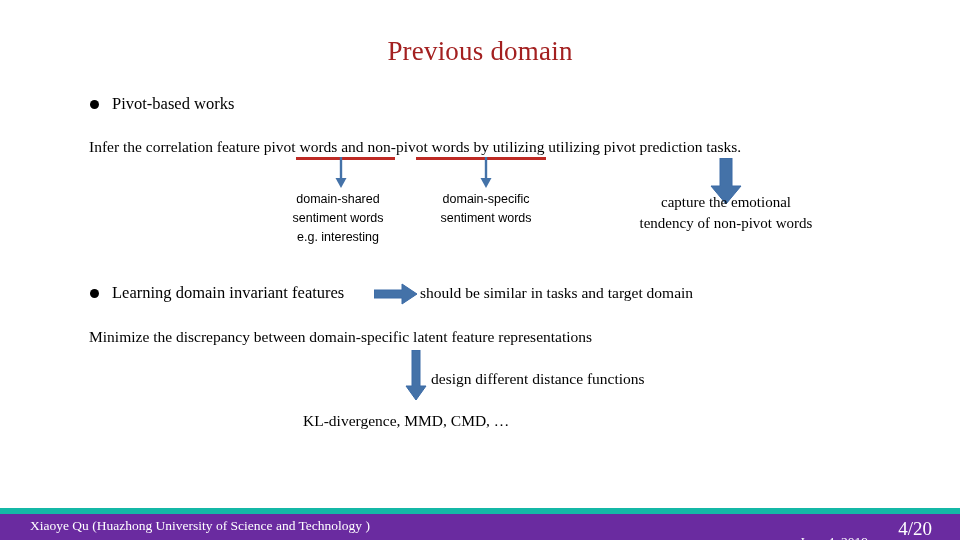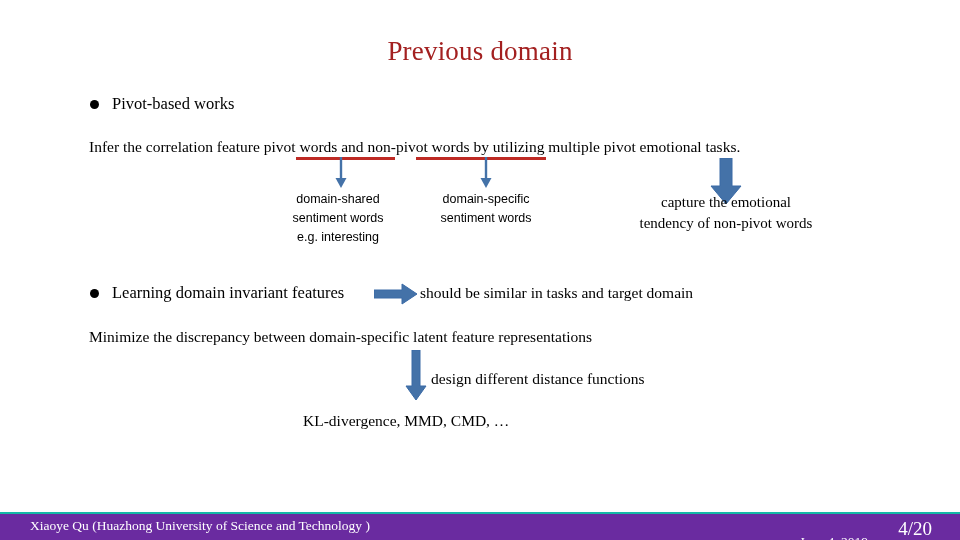--- a/index.html
+++ b/index.html
@@ -98,21 +98,21 @@
   }
 
   
   .footer-band {
     position: absolute;
     left: 0;
     bottom: 0;
     width: 960px;
     height: 26px;
     background: #6A2BA0;
-    border-top: 2px solid #14b8a6;
+    border-top: 6px solid #14b8a6;
   }
   .footer-left {
     position: absolute;
     left: 30px;
     top: 4px;
     color: #ffffff;
     font-size: 13.5px;
     font-family: "Liberation Serif", "DejaVu Serif", serif;
     white-space: nowrap;
   }
@@ -142,21 +142,21 @@
 <div id="slide">
 
   <div class="slide-title">Previous domain</div>
 
   <div class="bullet-row" style="left:90px; top:94px;">
     <span class="bullet-dot"></span>
     <span class="bullet-text">Pivot-based works</span>
   </div>
 
   <div class="para" style="left:89px; top:138px;">
-    <span>Infer the correlation feature </span><span>pivot words</span><span> and </span><span>non-pivot words</span><span> by utilizing multiple pivot emotional tasks.</span>
+    <span>Infer the correlation feature </span><span>pivot words</span><span> and </span><span>non-pivot words</span><span> by utilizing utilizing pivot prediction tasks.</span>
   </div>
 
   <div class="redline" style="left:296px; top:157px; width:99px;"></div>
 
   <div class="redline" style="left:416px; top:157px; width:130px;"></div>
 
   <svg class="thin-arrow" style="left:329px; top:157px;" width="24" height="32" viewBox="0 0 24 32">
     <line x1="12" y1="0" x2="12" y2="23" stroke="#4472A8" stroke-width="2.4"></line>
     <polygon points="12,31 6.5,21 17.5,21" fill="#4472A8"></polygon>
   </svg>

